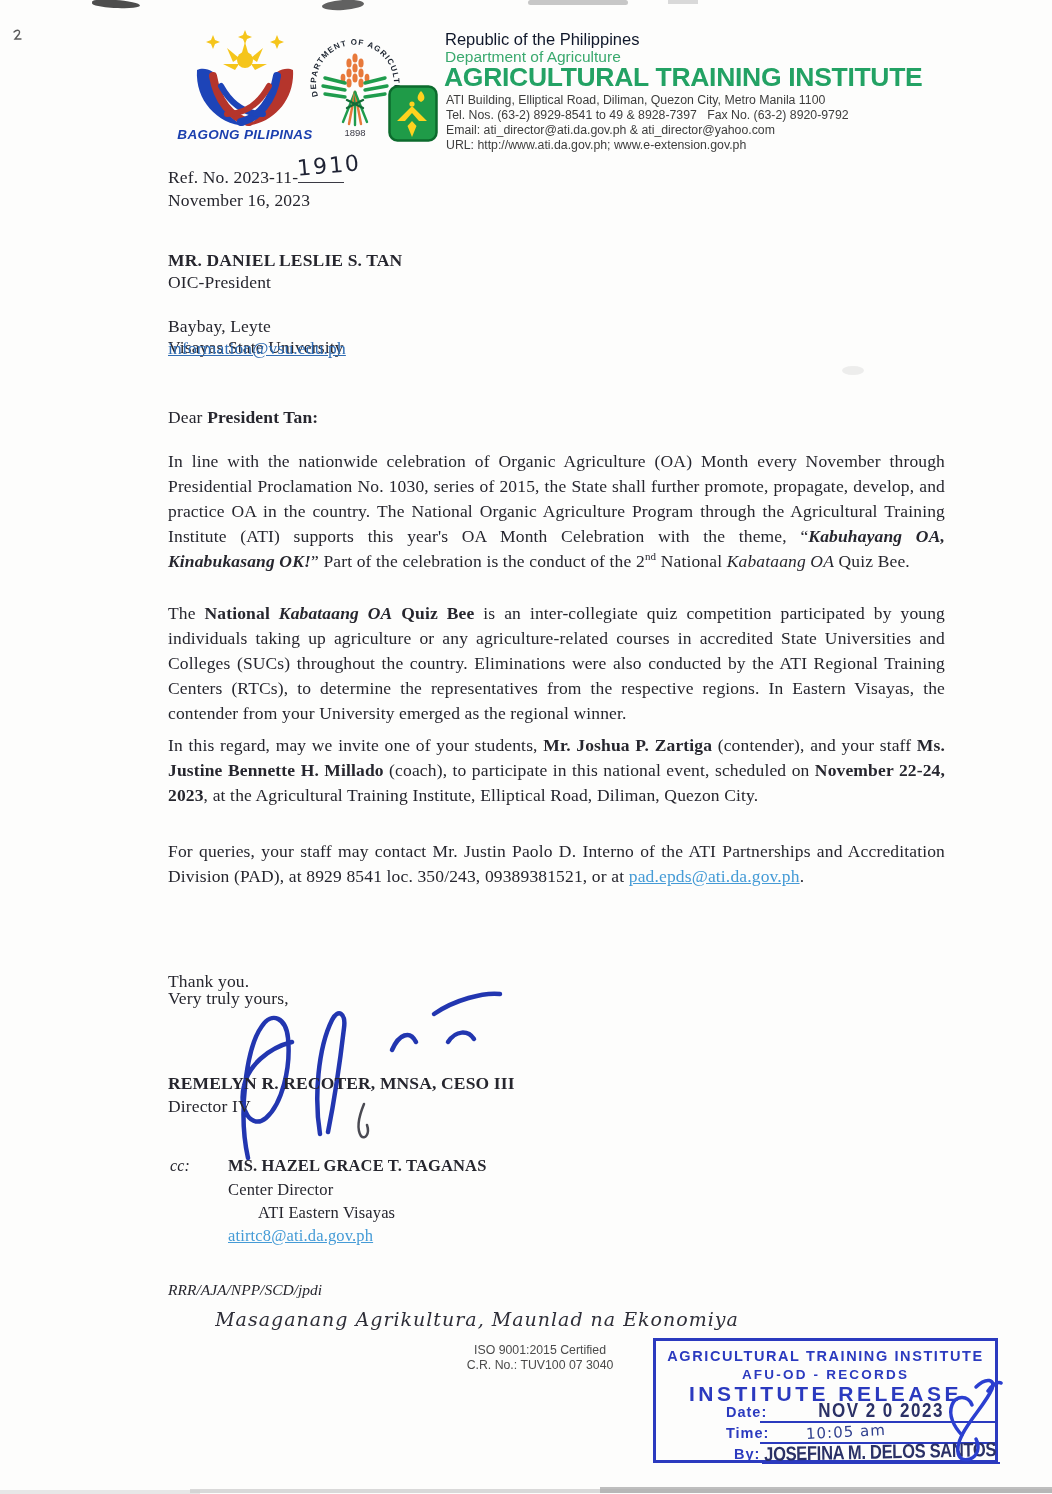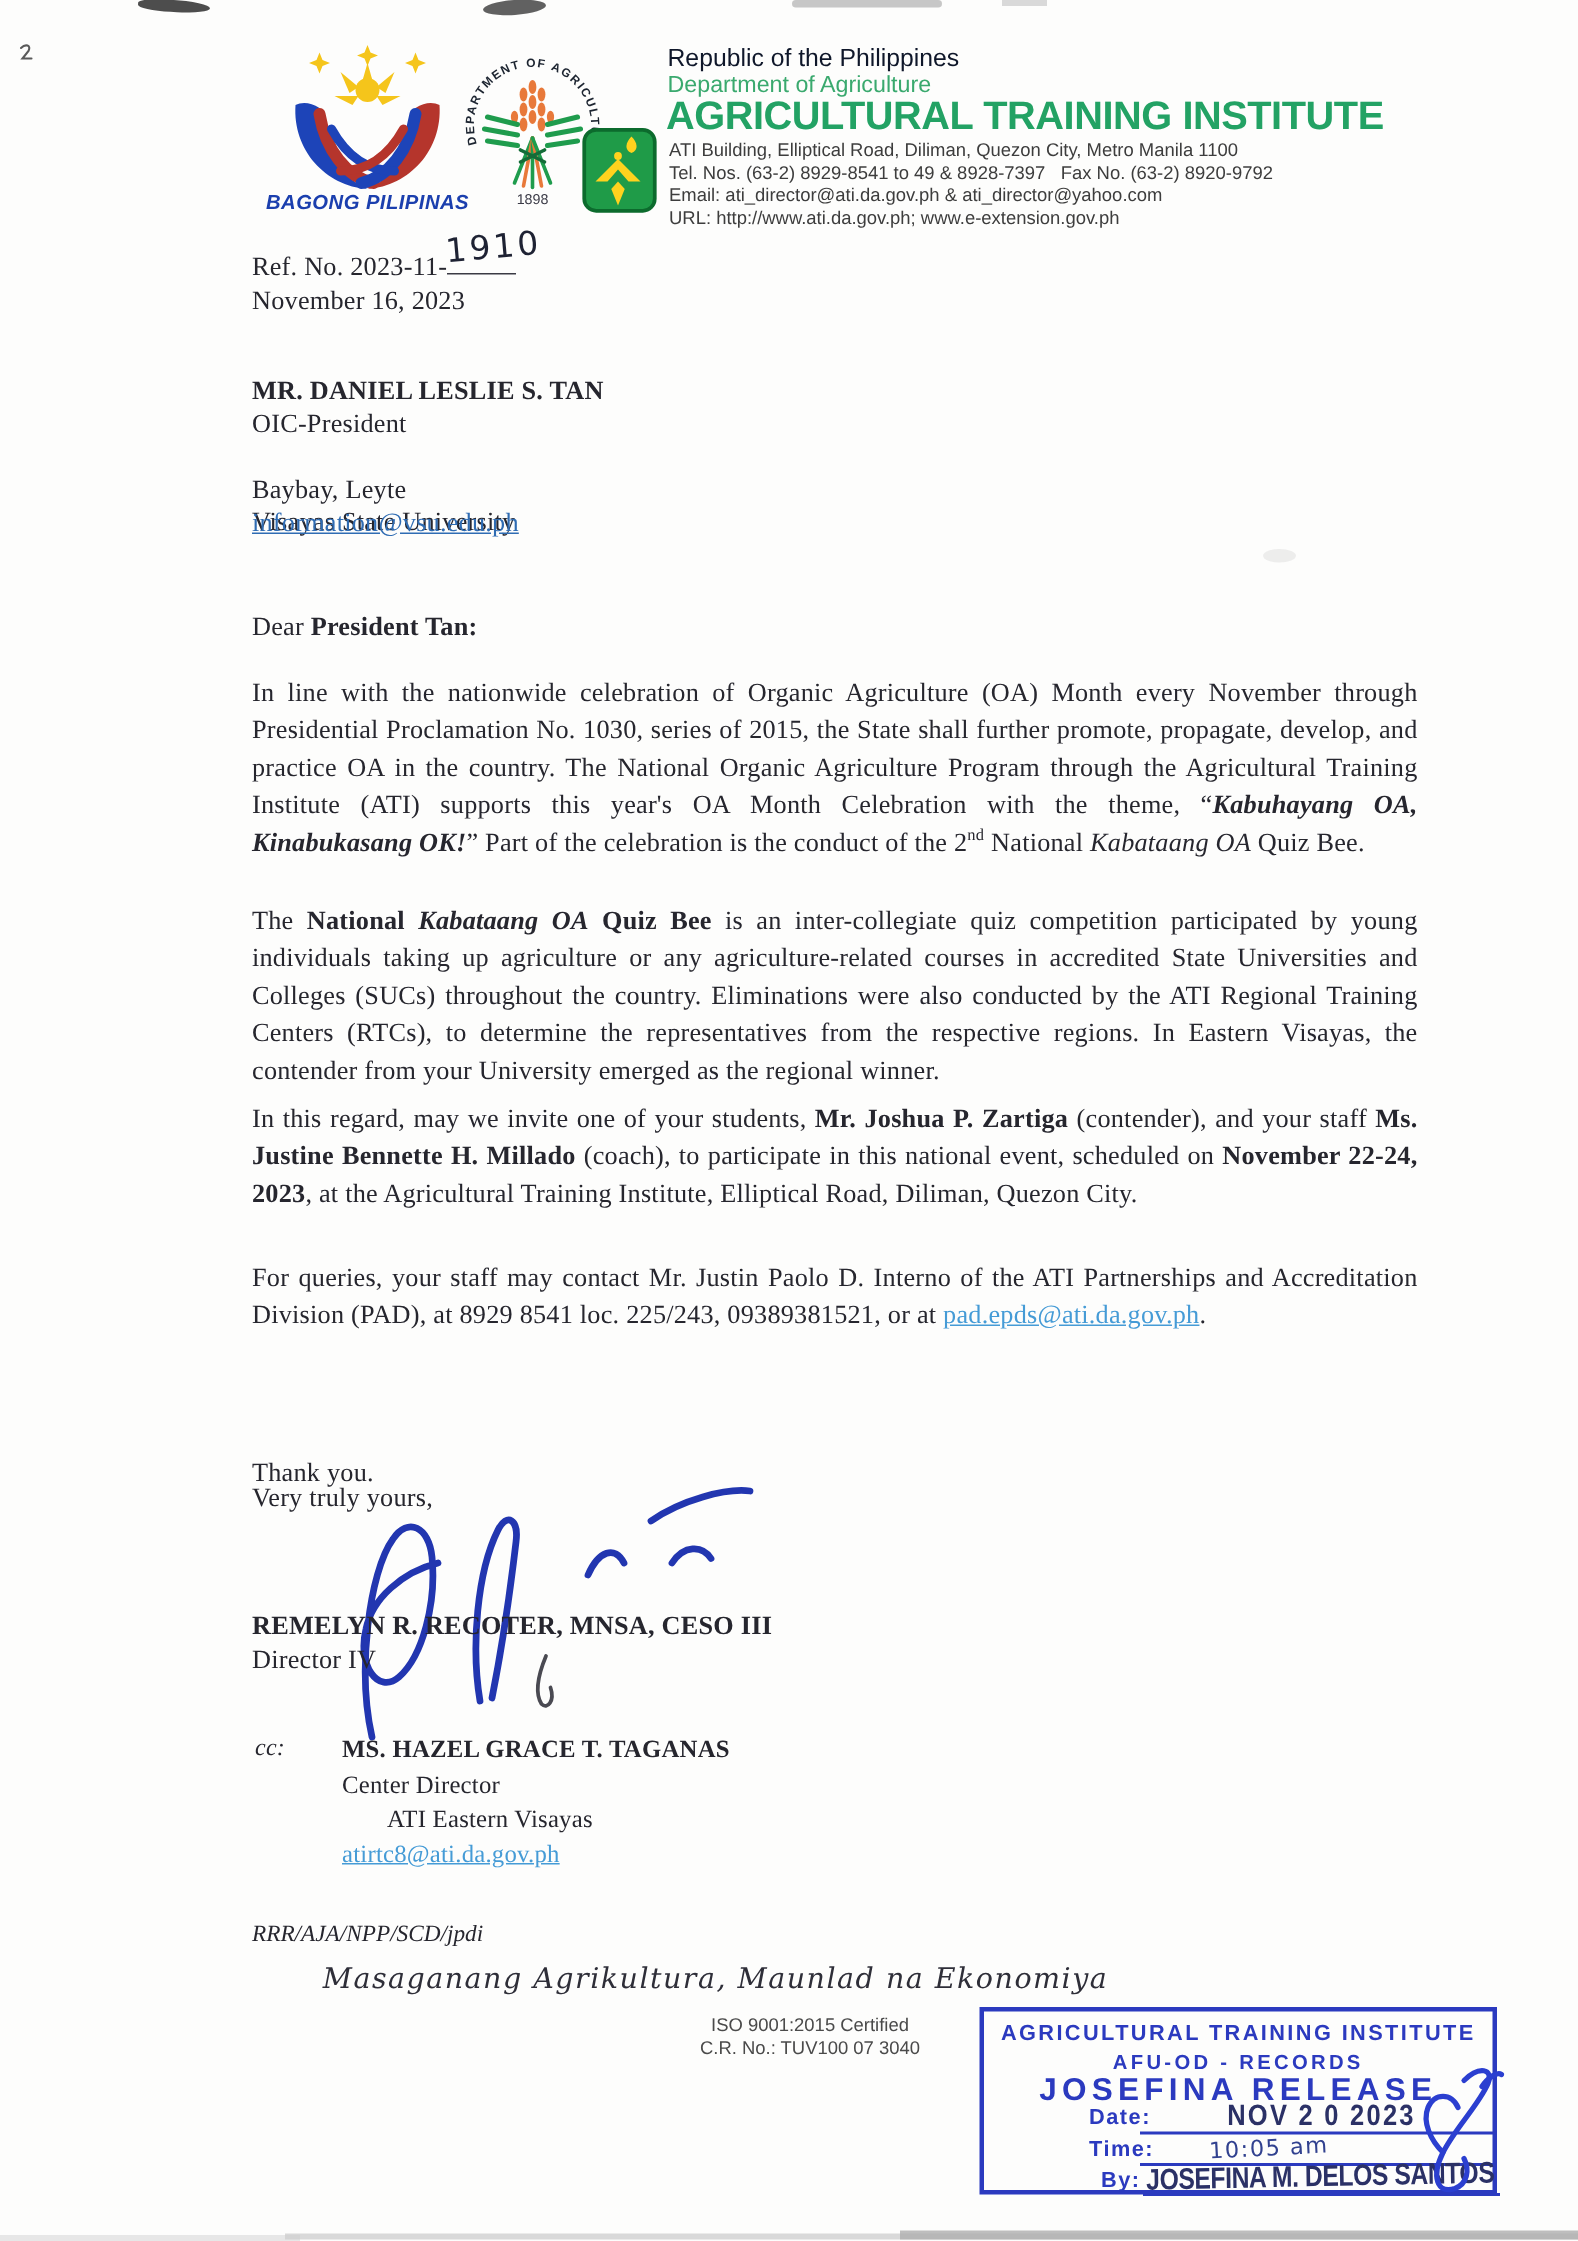--- a/index.html
+++ b/index.html
@@ -132,21 +132,21 @@
   <div class="abs line b" style="left:168px;top:250px;">MR. DANIEL LESLIE S. TAN</div>
   <div class="abs line" style="left:168px;top:272px;">OIC-President</div>
   <div class="abs line" style="left:168px;top:294px;margin-top:43px;">Visayas State University</div>
   <div class="abs line" style="left:168px;top:316px;">Baybay, Leyte</div>
   <div class="abs line link" style="left:168px;top:338px;">information@vsu.edu.ph</div>
 
   <div class="abs para" style="left:168px;top:405px;text-align:left;"><span>Dear </span><span class="b">President Tan:</span></div>
   <div class="abs para" style="left:168px;top:449px;"><span>In line with the nationwide celebration of Organic Agriculture (OA) Month every November through Presidential Proclamation No. 1030, series of 2015, the State shall further promote, propagate, develop, and practice OA in the country. The National Organic Agriculture Program through the Agricultural Training Institute (ATI) supports this year's OA Month Celebration with the theme, “</span><span class="b i">Kabuhayang OA, Kinabukasang OK!</span><span>” Part of the celebration is the conduct of the </span><span>2</span><sup>nd</sup><span> National </span><span class="i">Kabataang OA</span><span> Quiz Bee.</span></div>
   <div class="abs para" style="left:168px;top:601px;"><span>The </span><span class="b">National </span><span class="b i">Kabataang OA</span><span class="b"> Quiz Bee</span><span> is an inter-collegiate quiz competition participated by young individuals taking up agriculture or any agriculture-related courses in accredited State Universities and Colleges (SUCs) throughout the country. Eliminations were also conducted by the ATI Regional Training Centers (RTCs), to determine the representatives from the respective regions. In Eastern Visayas, the contender from your University emerged as the regional winner.</span></div>
   <div class="abs para" style="left:168px;top:733px;"><span>In this regard, may we invite one of your students, </span><span class="b">Mr. Joshua P. Zartiga</span><span> (contender), and your staff </span><span class="b">Ms. Justine Bennette H. Millado</span><span> (coach), to participate in this national event, scheduled on </span><span class="b">November 22-24, 2023</span><span>, at the Agricultural Training Institute, Elliptical Road, Diliman, Quezon City.</span></div>
-  <div class="abs para" style="left:168px;top:839px;"><span>For queries, your staff may contact Mr. Justin Paolo D. Interno of the ATI Partnerships and Accreditation Division (PAD), at 8929 8541 loc. 225/243, 09389381521, or at </span><span class="link light">pad.epds@ati.da.gov.ph</span><span>.</span></div>
+  <div class="abs para" style="left:168px;top:839px;"><span>For queries, your staff may contact Mr. Justin Paolo D. Interno of the ATI Partnerships and Accreditation Division (PAD), at 8929 8541 loc. 350/243, 09389381521, or at </span><span class="link light">pad.epds@ati.da.gov.ph</span><span>.</span></div>
 
   <div class="abs line" style="left:168px;top:944px;margin-top:27px;">Thank you.</div>
   <div class="abs line" style="left:168px;top:988px;">Very truly yours,</div>
 
   <svg class="abs" style="left:196px;top:986px;" width="320" height="180" viewBox="0 0 320 180">
     <g stroke="#2236b0" stroke-width="4.5" fill="none" stroke-linecap="round">
       <path d="M238,28 C258,14 288,6 304,8"></path>
       <path d="M52,172 C42,128 50,62 66,40 C76,25 90,32 92,52 C95,82 86,118 70,132 C56,144 42,124 48,100 C52,80 72,62 96,56"></path>
       <path d="M124,148 C118,112 122,62 136,34 C142,22 150,27 148,42 C144,76 138,116 132,146"></path>
       <path d="M196,64 C203,48 214,44 220,56"></path>
@@ -165,21 +165,21 @@
   <div class="abs line link light" style="left:228px;top:1226px;font-size:16.5px;">atirtc8@ati.da.gov.ph</div>
 
   <div class="abs i b" style="left:168px;top:1281px;font-size:15.5px;font-weight:normal;font-style:italic;">RRR/AJA/NPP/SCD/jpdi</div>
   <div class="abs i" style="left:0;top:1308px;width:954px;text-align:center;font-family:'DejaVu Serif',serif;font-style:italic;font-size:19px;color:#2e2e38;letter-spacing:1px;">Masaganang Agrikultura, Maunlad na Ekonomiya</div>
   <div class="abs sans" style="left:380px;top:1343px;width:320px;text-align:center;font-size:12.3px;color:#4a4a4a;">ISO 9001:2015 Certified</div>
   <div class="abs sans" style="left:380px;top:1358px;width:320px;text-align:center;font-size:12.3px;color:#4a4a4a;">C.R. No.: TUV100 07 3040</div>
 
   <div class="abs stamp" style="left:653px;top:1338px;width:345px;height:125px;box-sizing:border-box;overflow:visible;">
     <div class="row-c" style="top:7px;font-size:14.5px;letter-spacing:1.6px;">AGRICULTURAL TRAINING INSTITUTE</div>
     <div class="row-c" style="top:26px;font-size:13.5px;letter-spacing:2.2px;">AFU-OD - RECORDS</div>
-    <div class="row-c" style="top:41px;font-size:21px;letter-spacing:3.5px;">JOSEFINA RELEASE</div>
+    <div class="row-c" style="top:41px;font-size:21px;letter-spacing:3.5px;">INSTITUTE RELEASE</div>
     <div class="lbl" style="left:70px;top:63px;">Date:</div>
     <div class="uline" style="left:104px;top:62px;width:238px;height:18px;"></div>
     <div class="abs sans" style="left:130px;top:60px;width:190px;text-align:center;font-size:17px;font-weight:bold;color:var(--stamp-navy);letter-spacing:1.5px;transform:scaleY(1.15);">NOV 2 0 2023</div>
     <div class="lbl" style="left:70px;top:84px;">Time:</div>
     <div class="uline" style="left:104px;top:83px;width:238px;height:18px;"></div>
     <div class="abs hand" style="left:150px;top:82px;font-size:15px;color:#31418f;transform:rotate(-3deg);letter-spacing:1px;">10:05 am</div>
     <div class="lbl" style="left:78px;top:105px;">By:</div>
     <div class="uline" style="left:106px;top:103px;width:238px;height:18px;"></div>
     <div class="abs sans" style="left:108px;top:102px;white-space:nowrap;font-size:16.5px;font-weight:bold;color:var(--stamp-navy);letter-spacing:-0.3px;transform:scaleY(1.2) rotate(-1deg);transform-origin:left top;">JOSEFINA M. DELOS SANTOS</div>
     <svg class="abs" style="left:262px;top:28px;" width="85" height="100" viewBox="0 0 85 100">

